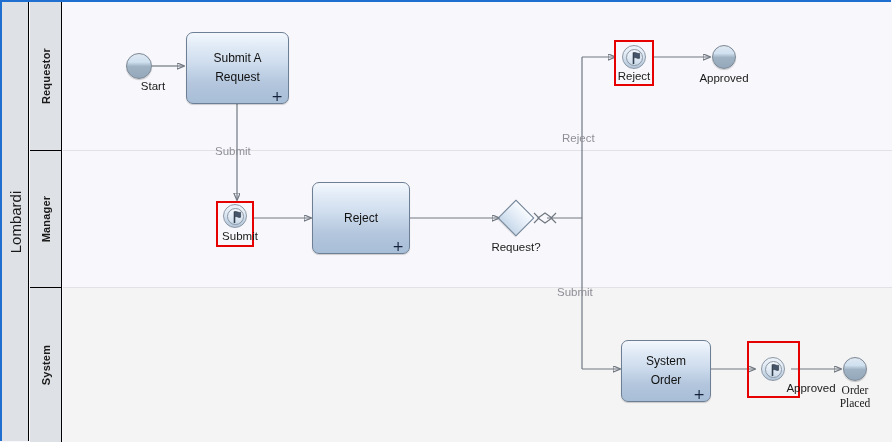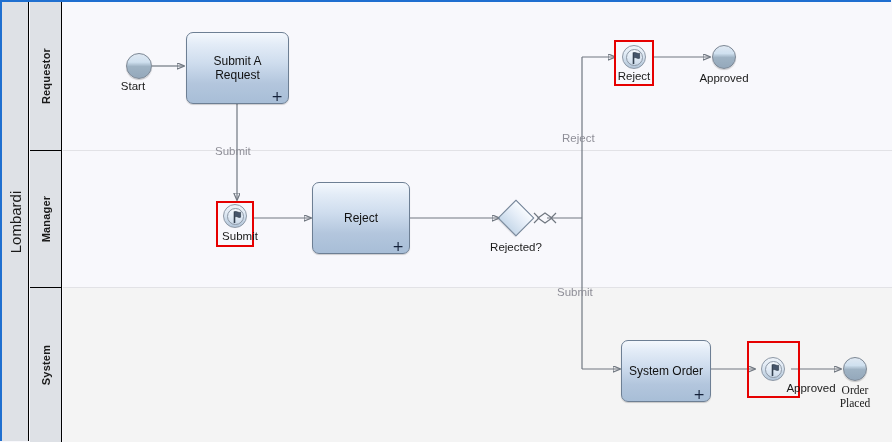--- a/index.html
+++ b/index.html
@@ -66,22 +66,22 @@
     border-radius:7px;
     background:linear-gradient(to bottom,#f4f8fd 0%,#e3ecf7 16%,#cfddee 42%,#b3c6dd 72%,#a8bed7 100%);
     box-shadow:0 1px 1px rgba(0,0,0,.18);
     box-sizing:border-box;
   }
   .task .task-label{
     position:absolute;left:0;right:0;top:50%;
     transform:translateY(-50%);
     text-align:center;
     font-size:12px;color:#111;
-    line-height:14px;
-    padding:0 5px;
+    line-height:19px;
+    padding:0 14px;
   }
   .task .plus{
     position:absolute;right:5px;bottom:0px;
     font-size:14px;color:#14213a;
     font-family:"DejaVu Sans",sans-serif;
     line-height:14px;
   }
 
   
   .evt-circle{
@@ -185,21 +185,21 @@
     <line x1="791" y1="369" x2="841" y2="369" marker-end="url(#ah)"></line>
 
     <g>
       <path d="M538,218 L545,213 L552,218 L545,223 z" fill="#ffffff" stroke="#707780" stroke-width="1"></path>
       <path d="M534,213 L539,218 L534,223" stroke="#707780" stroke-width="1" fill="none"></path>
       <path d="M556,213 L551,218 L556,223" stroke="#707780" stroke-width="1" fill="none"></path>
     </g>
   </svg>
 
   <div class="node evt-circle" style="left:126px;top:53px;width:26px;height:26px;"></div>
-  <div class="cap" style="left:103px;top:80px;width:60px;">Start</div>
+  <div class="cap" style="left:123px;top:80px;width:60px;">Start</div>
 
   <div class="node task" style="left:186px;top:32px;width:103px;height:72px;">
     <div class="task-label" style="white-space:pre-line;">Submit A
 Request</div>
     <div class="plus">+</div>
   </div>
 
   <div class="flow-label" style="left:215px;top:145px;">Submit</div>
 
   <div class="sel" style="left:216px;top:201px;width:38px;height:46px;"></div>
@@ -211,21 +211,21 @@
     </svg>
   </div>
   <div class="cap" style="left:205px;top:230px;width:70px;">Submit</div>
 
   <div class="node task" style="left:312px;top:182px;width:98px;height:72px;">
     <div class="task-label">Reject</div>
     <div class="plus">+</div>
   </div>
 
   <div class="node gateway" style="left:503px;top:205px;width:26px;height:26px;"></div>
-  <div class="cap" style="left:476px;top:241px;width:80px;">Rejected?</div>
+  <div class="cap" style="left:476px;top:241px;width:80px;">Request?</div>
 
   <div class="flow-label" style="left:562px;top:132px;">Reject</div>
   <div class="flow-label" style="left:557px;top:286px;">Submit</div>
 
   <div class="sel" style="left:614px;top:40px;width:40px;height:46px;"></div>
   <div class="node evt-inter" style="left:622px;top:45px;width:24px;height:24px;">
     <div class="inner"></div>
     <svg width="24" height="24" style="position:absolute;left:0;top:0;">
       <path d="M10.5,6.5 L10.5,18" stroke="#33404f" stroke-width="1.6" fill="none"></path>
       <path d="M10.5,6.8 C13,5.6 14.6,8.4 16.6,7.2 L16.6,12.2 C14.6,13.4 13,10.6 10.5,11.8 z" fill="#46556a" stroke="#33404f" stroke-width="0.7"></path>

